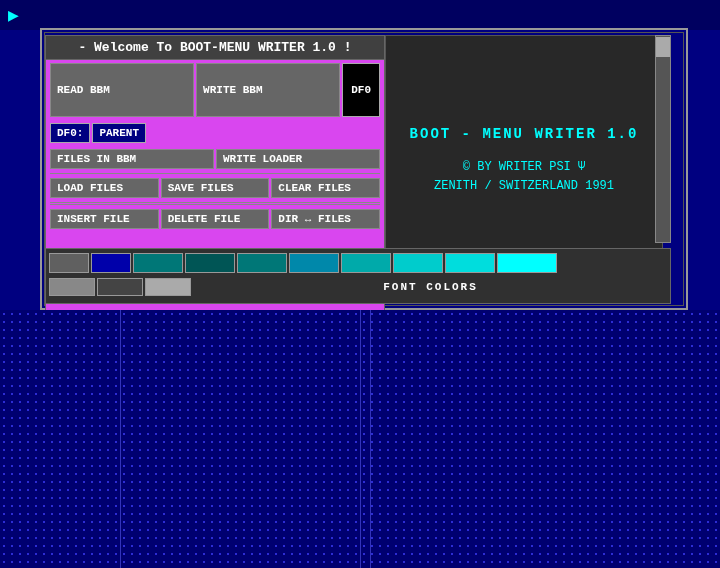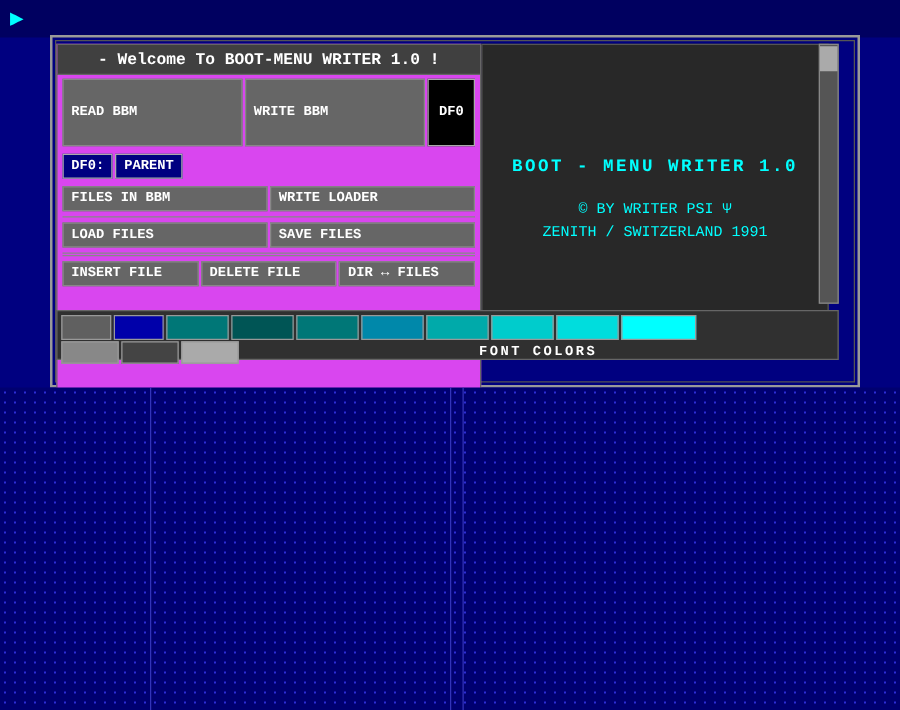--- a/index.html
+++ b/index.html
@@ -151,21 +151,21 @@
       gap: 2px;
       padding: 3px 4px;
     }
 
     
     .colors-strip {
       position: absolute;
       top: 248px;
       left: 45px;
       width: 626px;
-      height: 40px;
+      height: 56px;
       background-color: #303030;
       border: 1px solid #666;
       display: flex;
       flex-direction: column;
     }
 
     
     .bottom-area {
       position: absolute;
       top: 310px;
@@ -248,20 +248,21 @@
   <div class="btn-row">
     <button class="btn">FILES IN BBM</button>
     <button class="btn">WRITE LOADER</button>
   </div>
 
   <div class="separator"></div>
 
   <div class="btn-row">
     <button class="btn">LOAD FILES</button>
     <button class="btn">SAVE FILES</button>
+    <button class="btn">CLEAR FILES</button>
   </div>
 
   <div class="separator"></div>
   <div class="separator"></div>
 
   <div class="insert-row">
     <button class="btn">INSERT FILE</button>
     <button class="btn">DELETE FILE</button>
     <button class="btn">DIR ↔ FILES</button>
   </div>

